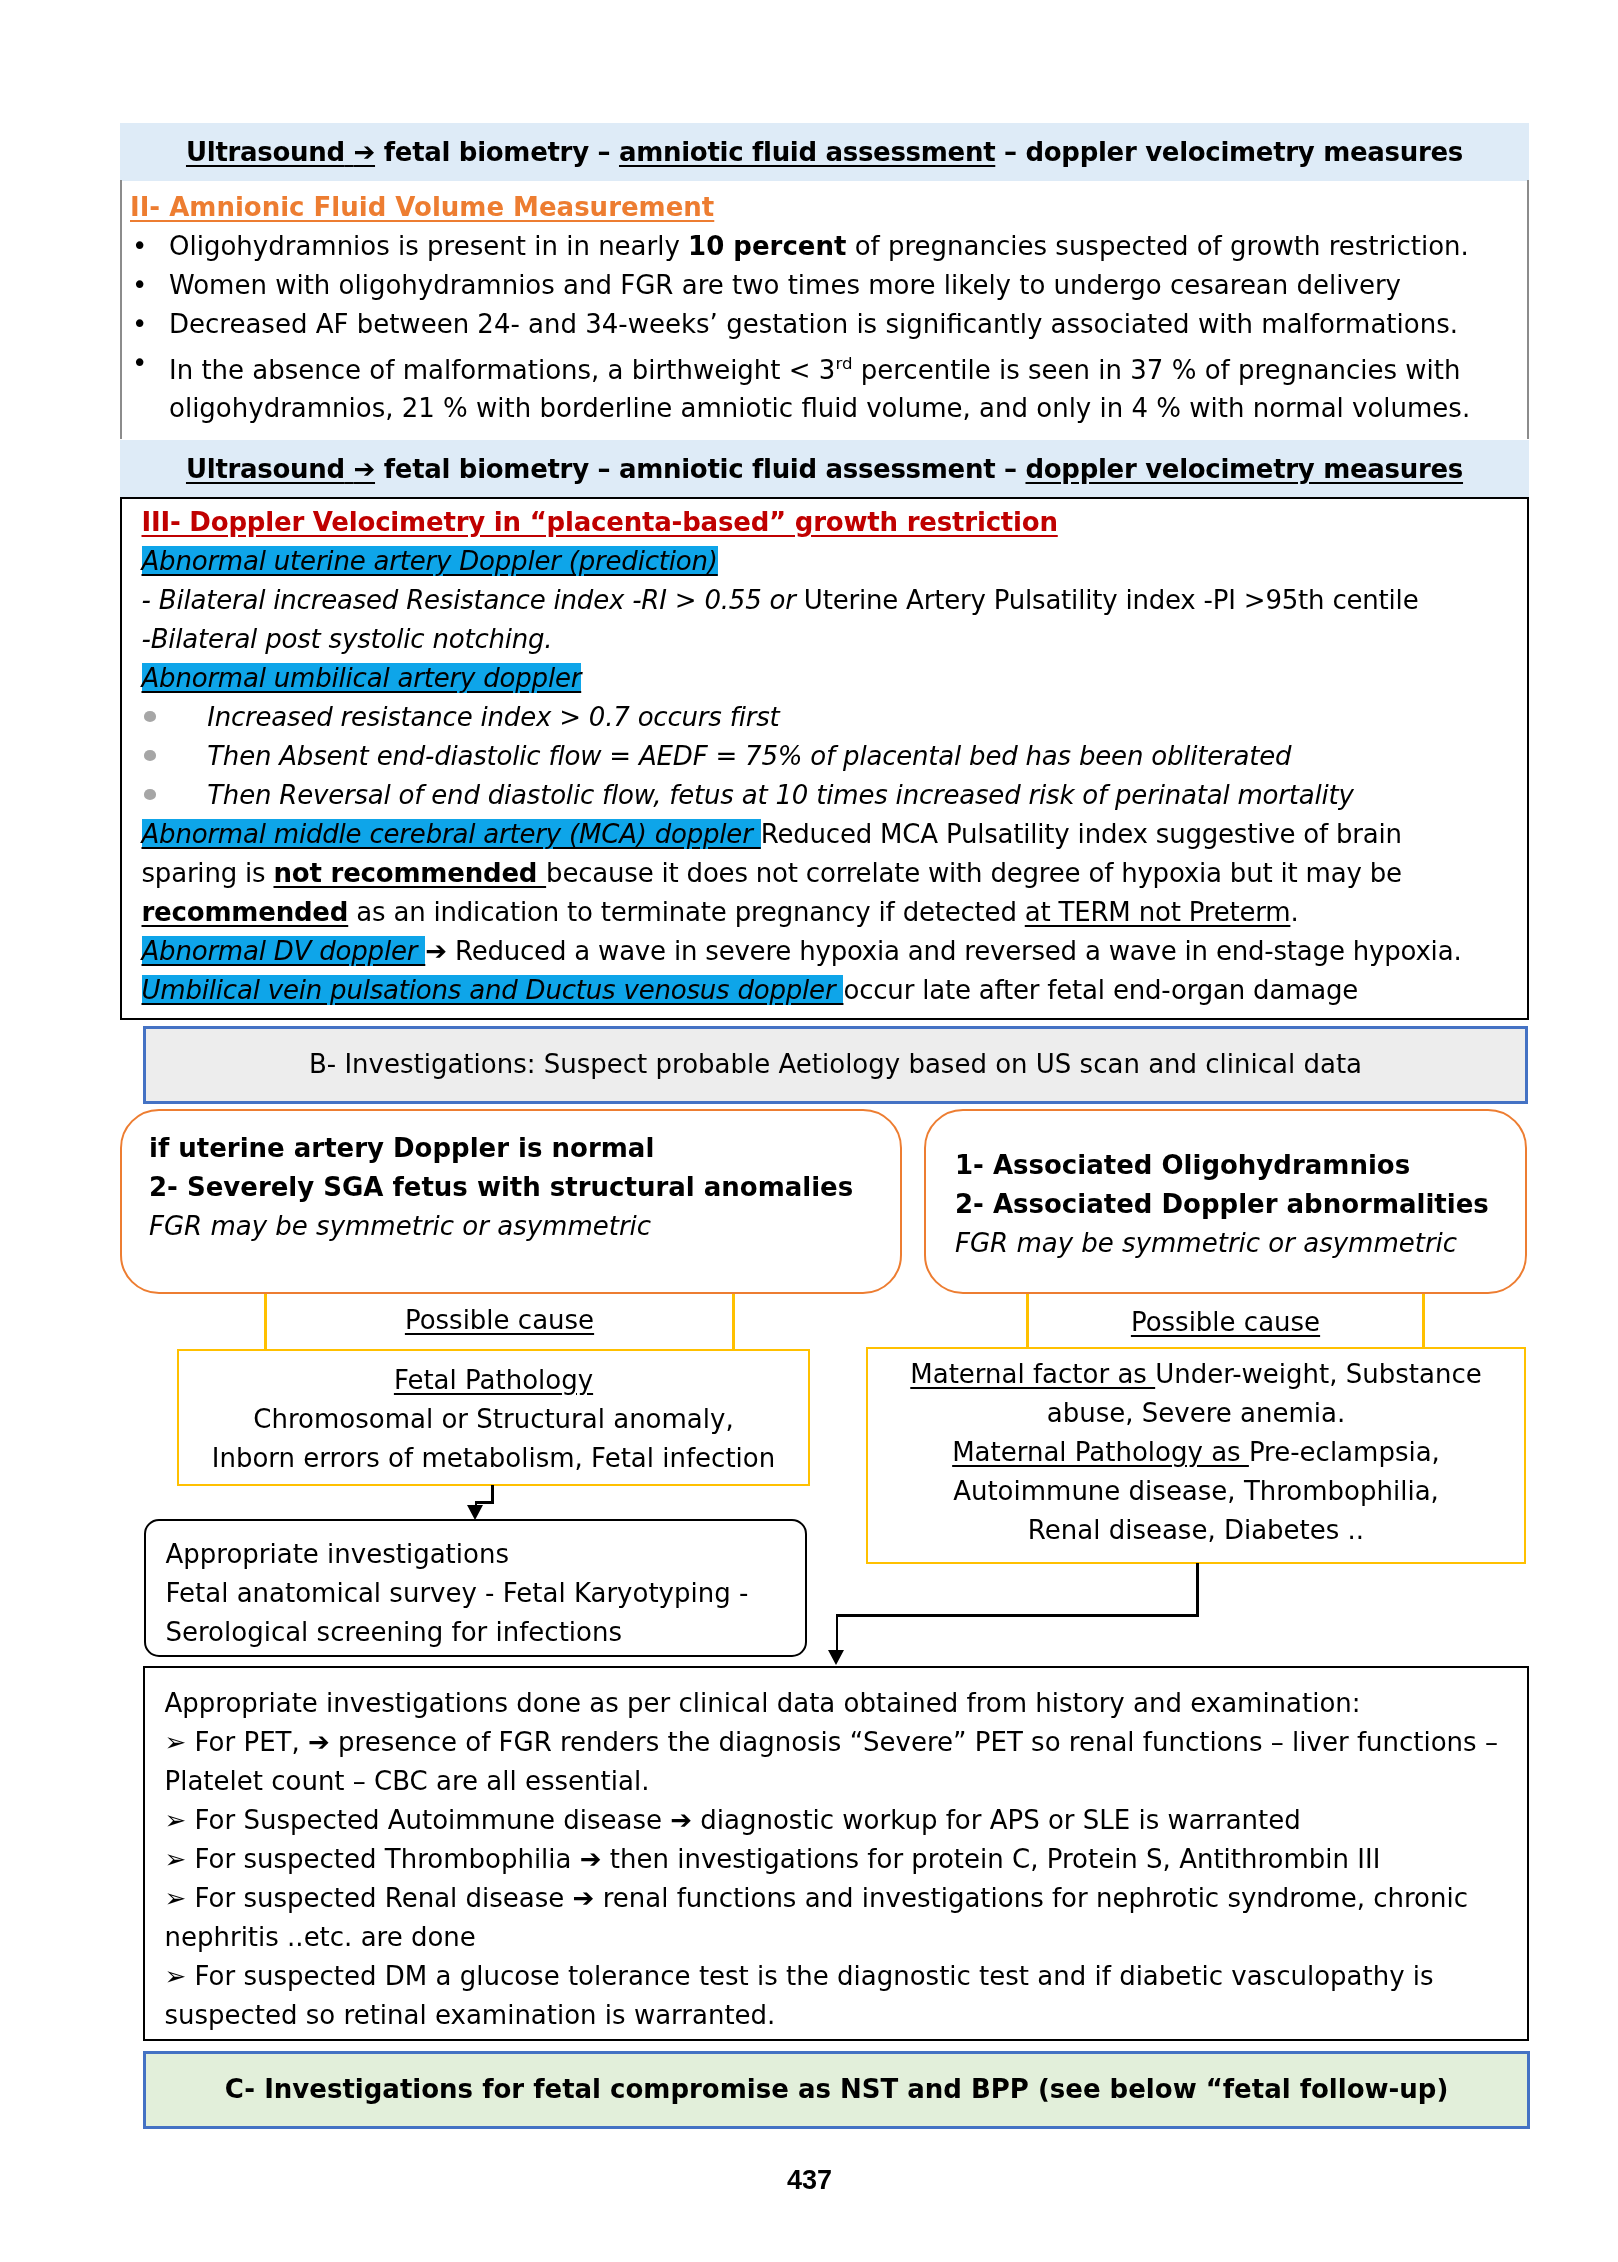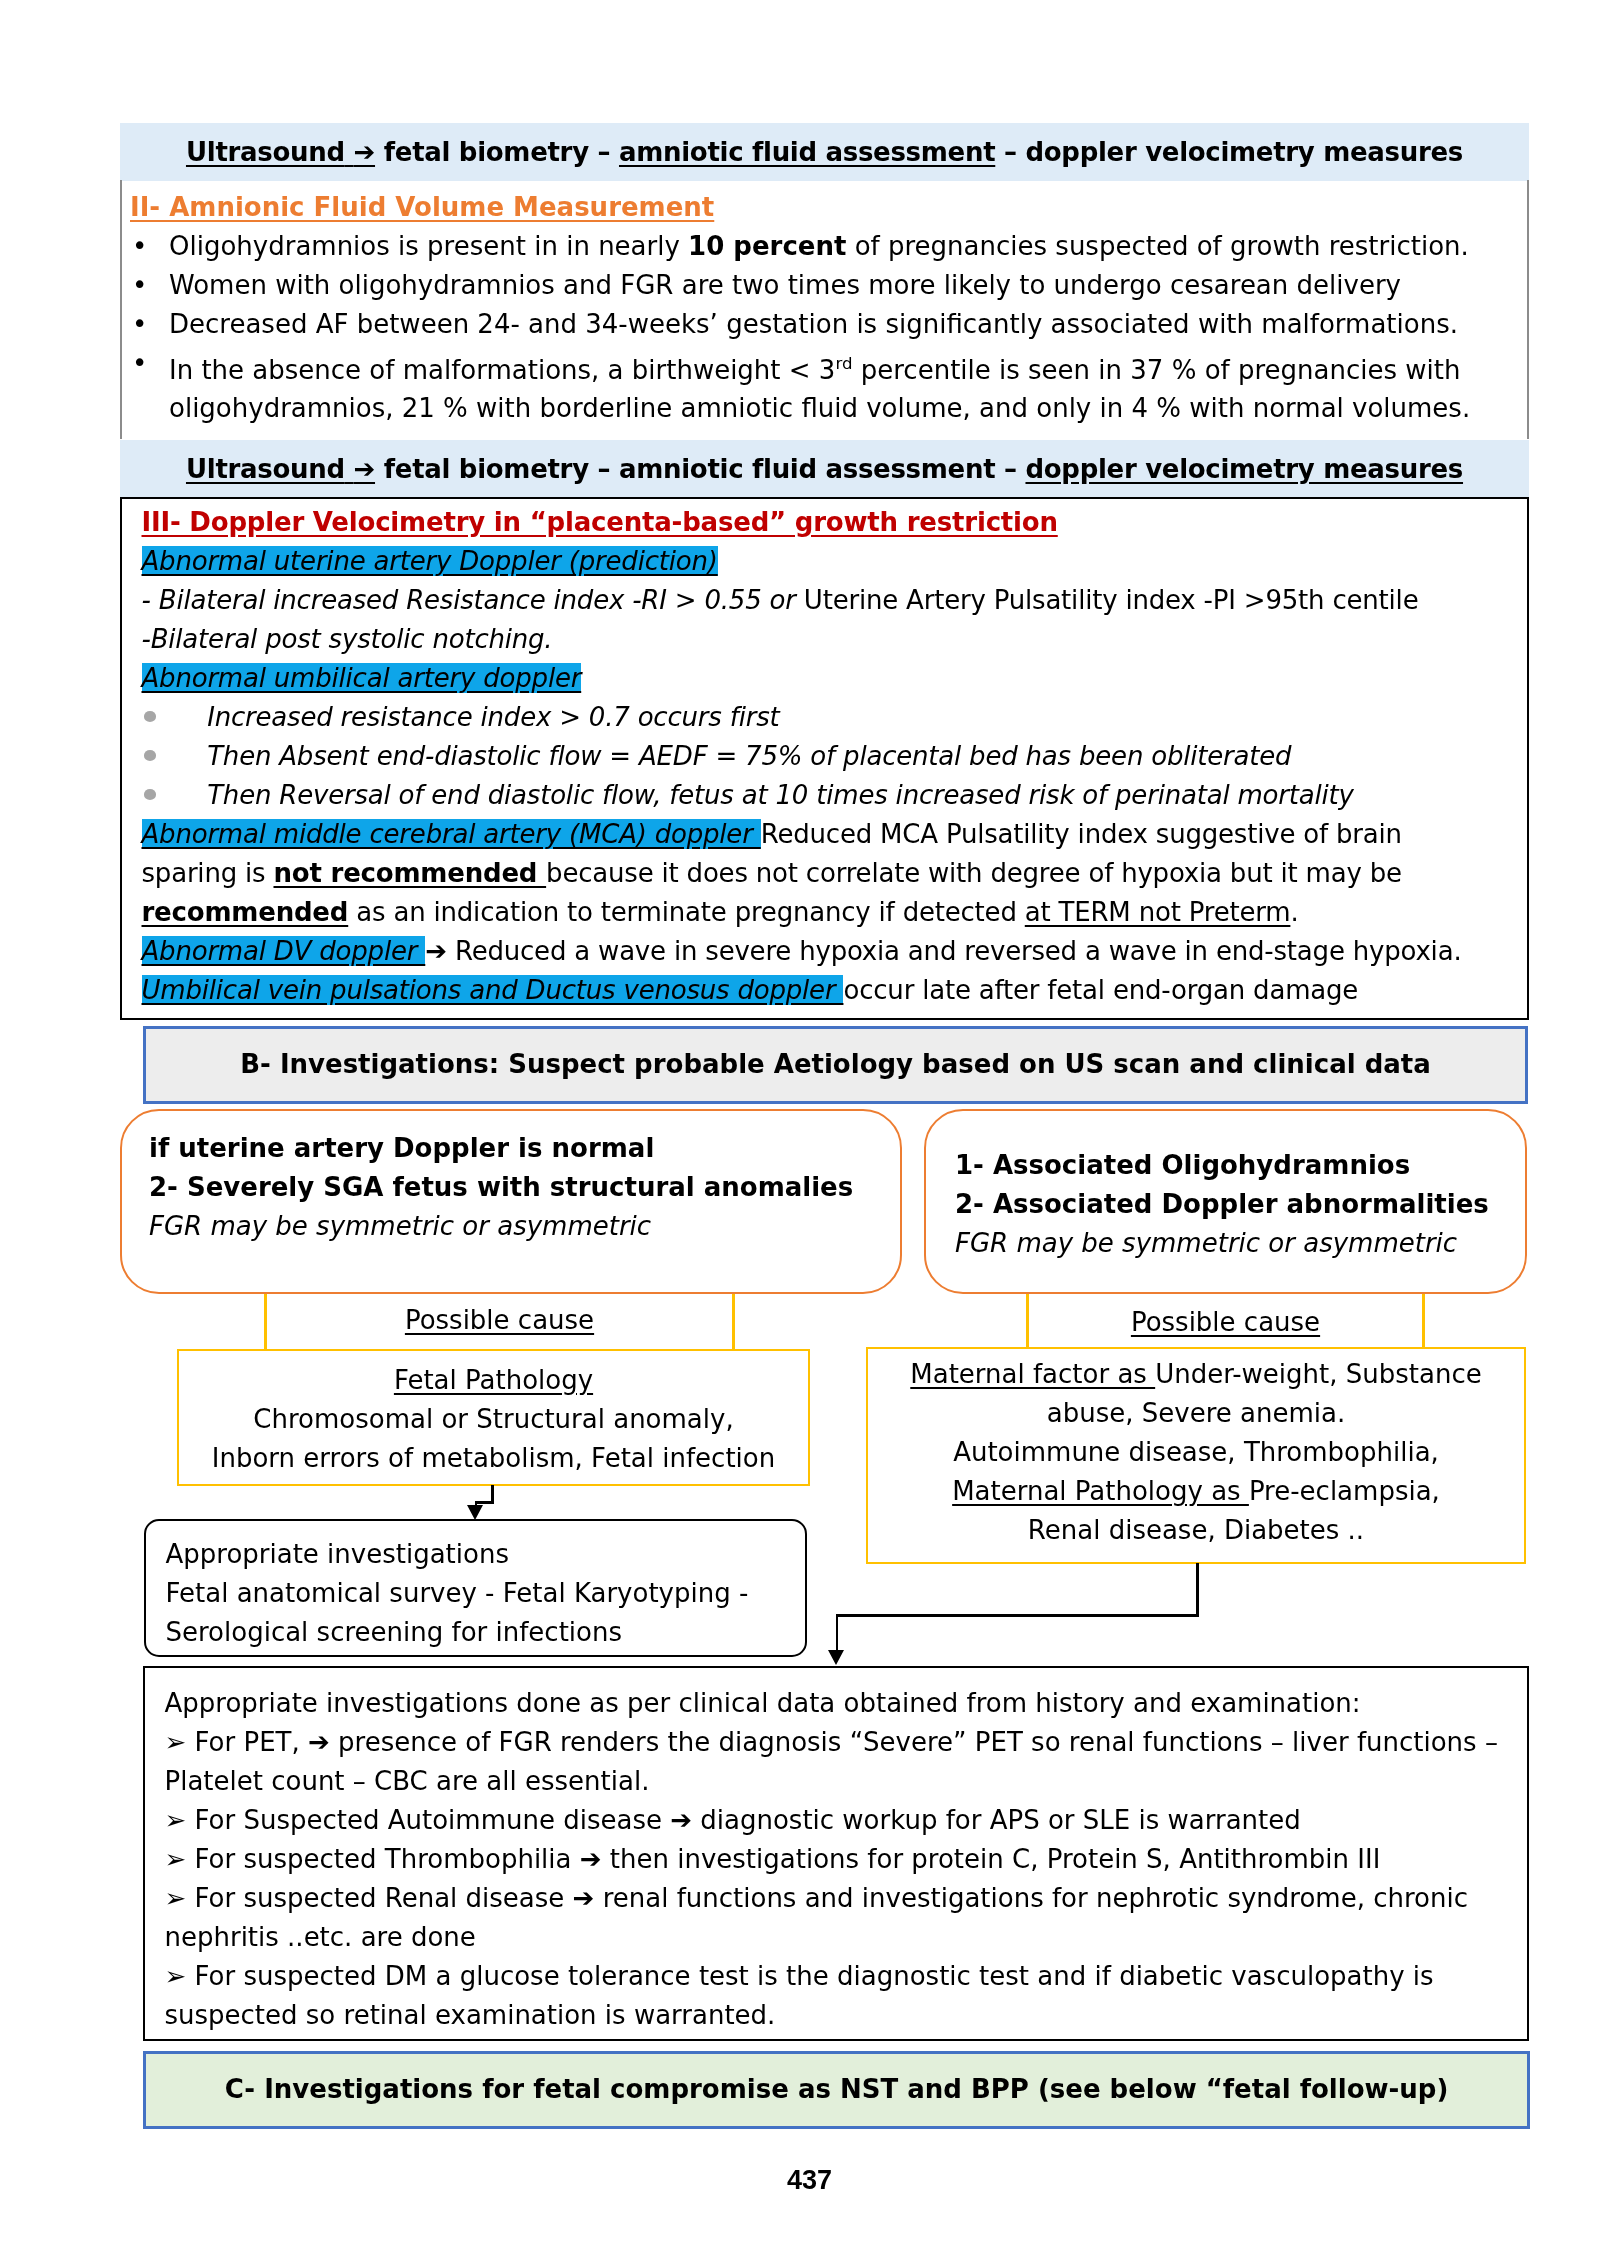--- a/index.html
+++ b/index.html
@@ -27,21 +27,21 @@
     letter-spacing: -0.2px;
   }
   .sec3 .title { color: #C00000; font-weight: bold; }
   .hl { background: #0ea5e9; font-style: italic; }
   .it { font-style: italic; }
   .b { font-weight: bold; }
   .grey-bullet { display: inline-block; width: 12.7px; height: 10.7px; border-radius: 50%;
     background: #a6a6a6; margin: 0 51px 3.9px 2px; vertical-align: middle; }
   .boxB {
     border: 3.9px solid #4472C4; background: #EDEDED; text-align: center;
-    font-weight: bold; font-size: 26px; line-height: 70px;
+    font-weight: normal; font-size: 26px; line-height: 70px;
   }
   .boxC {
     border: 3.9px solid #4472C4; background: #E2EFDA; text-align: center;
     font-weight: bold; font-size: 26px; line-height: 70px;
   }
   .orange {
     border: 2.9px solid #ED7D31; border-radius: 39px; background: #fff;
     font-size: 26px; line-height: 39px; padding-left: 27px;
   }
   .yellow { border: 2.9px solid #FFC000; background: #fff; text-align: center;
@@ -113,22 +113,22 @@
 
 <div class="abs yellow" style="left:177px;top:1349px;width:633px;height:137px;padding-top:9.8px;">
   <div class="u">Fetal Pathology</div>
   <div>Chromosomal or Structural  anomaly,</div>
   <div>Inborn errors of metabolism, Fetal infection</div>
 </div>
 
 <div class="abs yellow" style="left:866px;top:1347px;width:660px;height:217px;padding-top:5.9px;">
   <div><span class="u">Maternal factor as </span><span>Under-weight, Substance</span></div>
   <div>abuse,  Severe anemia.</div>
+  <div><span class="u">Maternal Pathology as </span><span>Pre-eclampsia,</span></div>
   <div>Autoimmune disease, Thrombophilia,</div>
-  <div><span class="u">Maternal Pathology as </span><span>Pre-eclampsia,</span></div>
   <div>Renal disease, Diabetes  ..</div>
 </div>
 
 <div class="abs kline" style="left:491px;top:1485px;width:2.9px;height:18.5px;"></div>
 <div class="abs kline" style="left:475px;top:1501px;width:18.5px;height:2.9px;"></div>
 <div class="abs kline" style="left:475px;top:1501px;width:2px;height:7.8px;"></div>
 <div class="abs tri" style="left:467px;top:1505px;"></div>
 
 <div class="abs blackbox" style="left:144px;top:1519px;width:663px;height:138px;padding-top:13.7px;border-radius:15px;">
   <div>Appropriate investigations</div>

